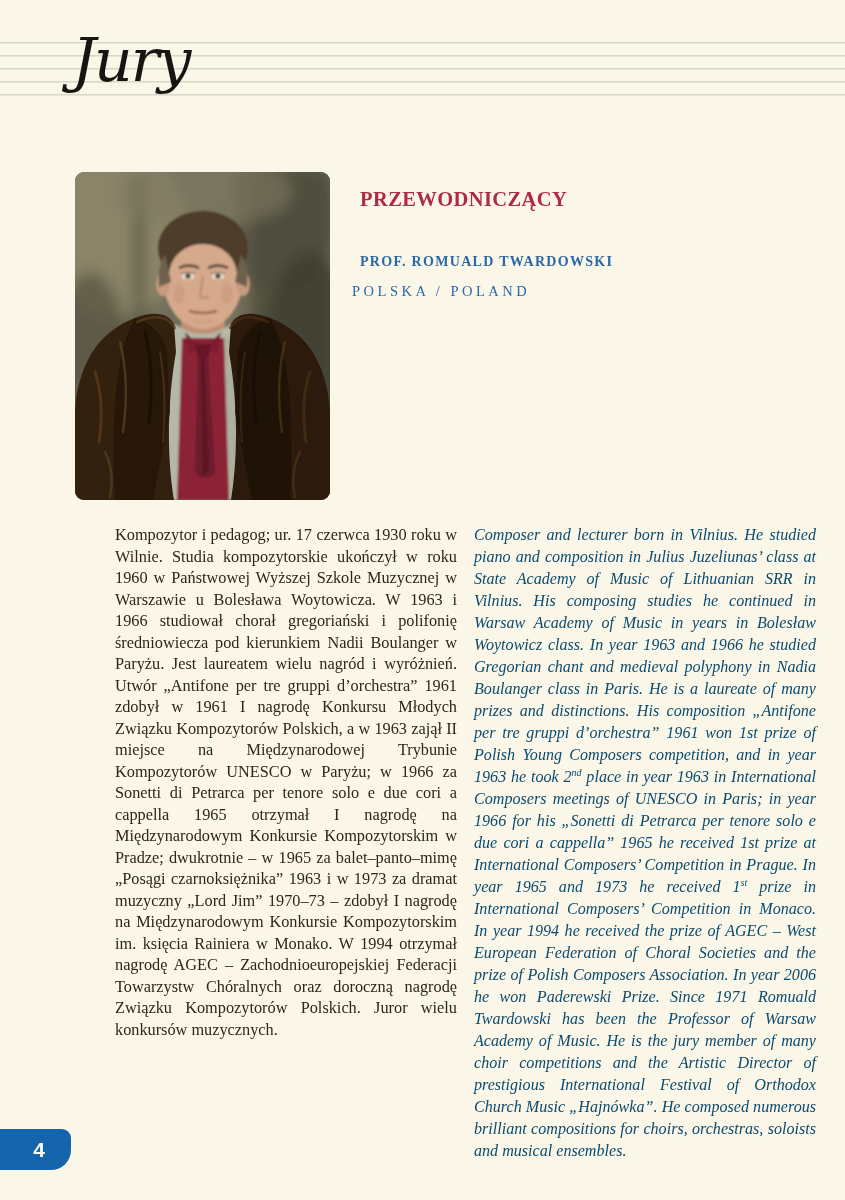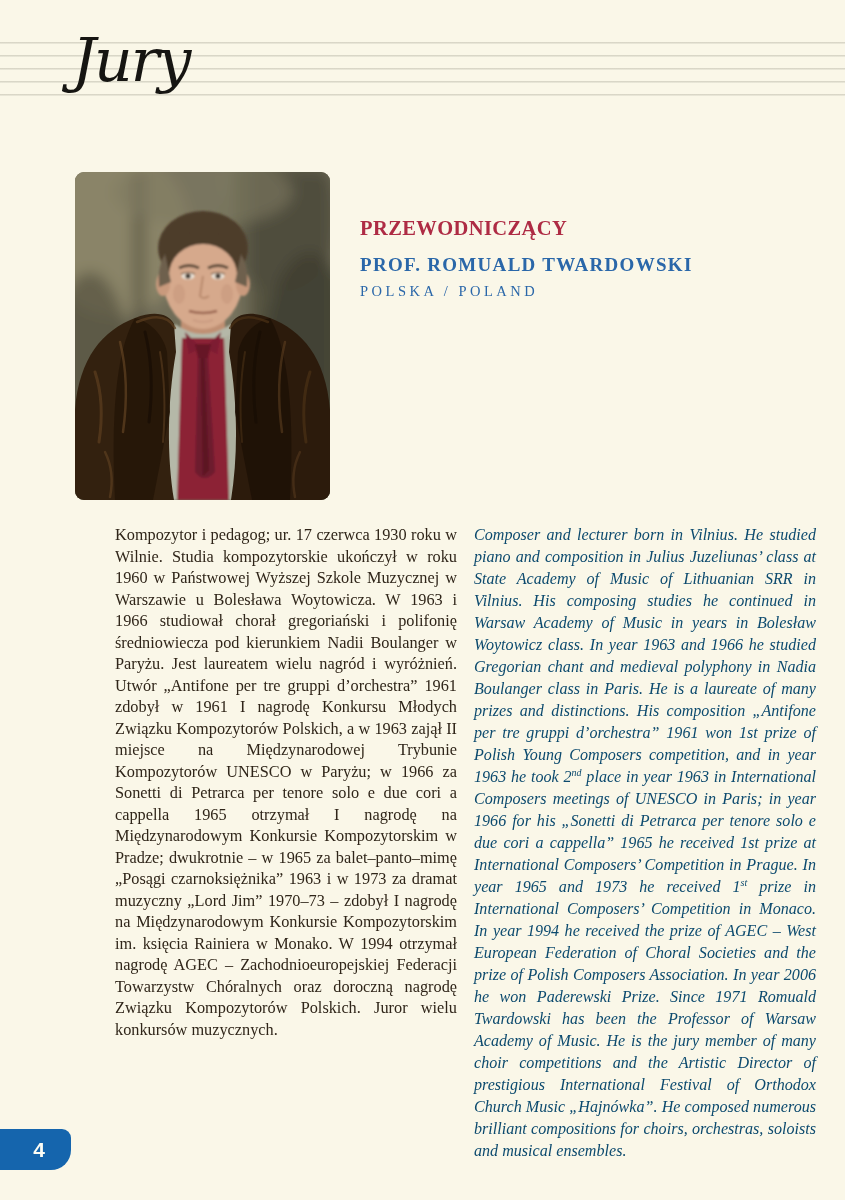--- a/index.html
+++ b/index.html
@@ -22,28 +22,27 @@
   .photo{
     position:absolute;left:75px;top:172px;width:255px;height:328px;
     border-radius:9px;overflow:hidden;background:#6f6b57;
   }
   .photo svg{display:block;}
 
   .role{
     position:absolute;left:360px;top:186px;
     color:#ae2b44;font-weight:bold;font-size:20.5px;line-height:26px;
     letter-spacing:.4px;
-    margin-top:29px;
   }
   .prof-name{
     position:absolute;left:360px;top:254px;
-    color:#2a67a9;font-weight:bold;font-size:19px;letter-spacing:1.3px;
+    color:#2a67a9;font-weight:bold;font-size:14px;letter-spacing:1.3px;
   }
   .country{
-    position:absolute;left:360px;top:283px;
+    position:absolute;left:352px;top:283px;
     color:#2a67a9;font-size:14.5px;letter-spacing:3.5px;
   }
 
   .columns{
     position:absolute;left:74px;top:524px;width:701px;
     display:flex;gap:17px;margin-left:41px;
   }
   .col{flex:1;}
   .bio-pl{
     margin:0;font-size:16.3px;line-height:21.5px;color:#2f2519;

